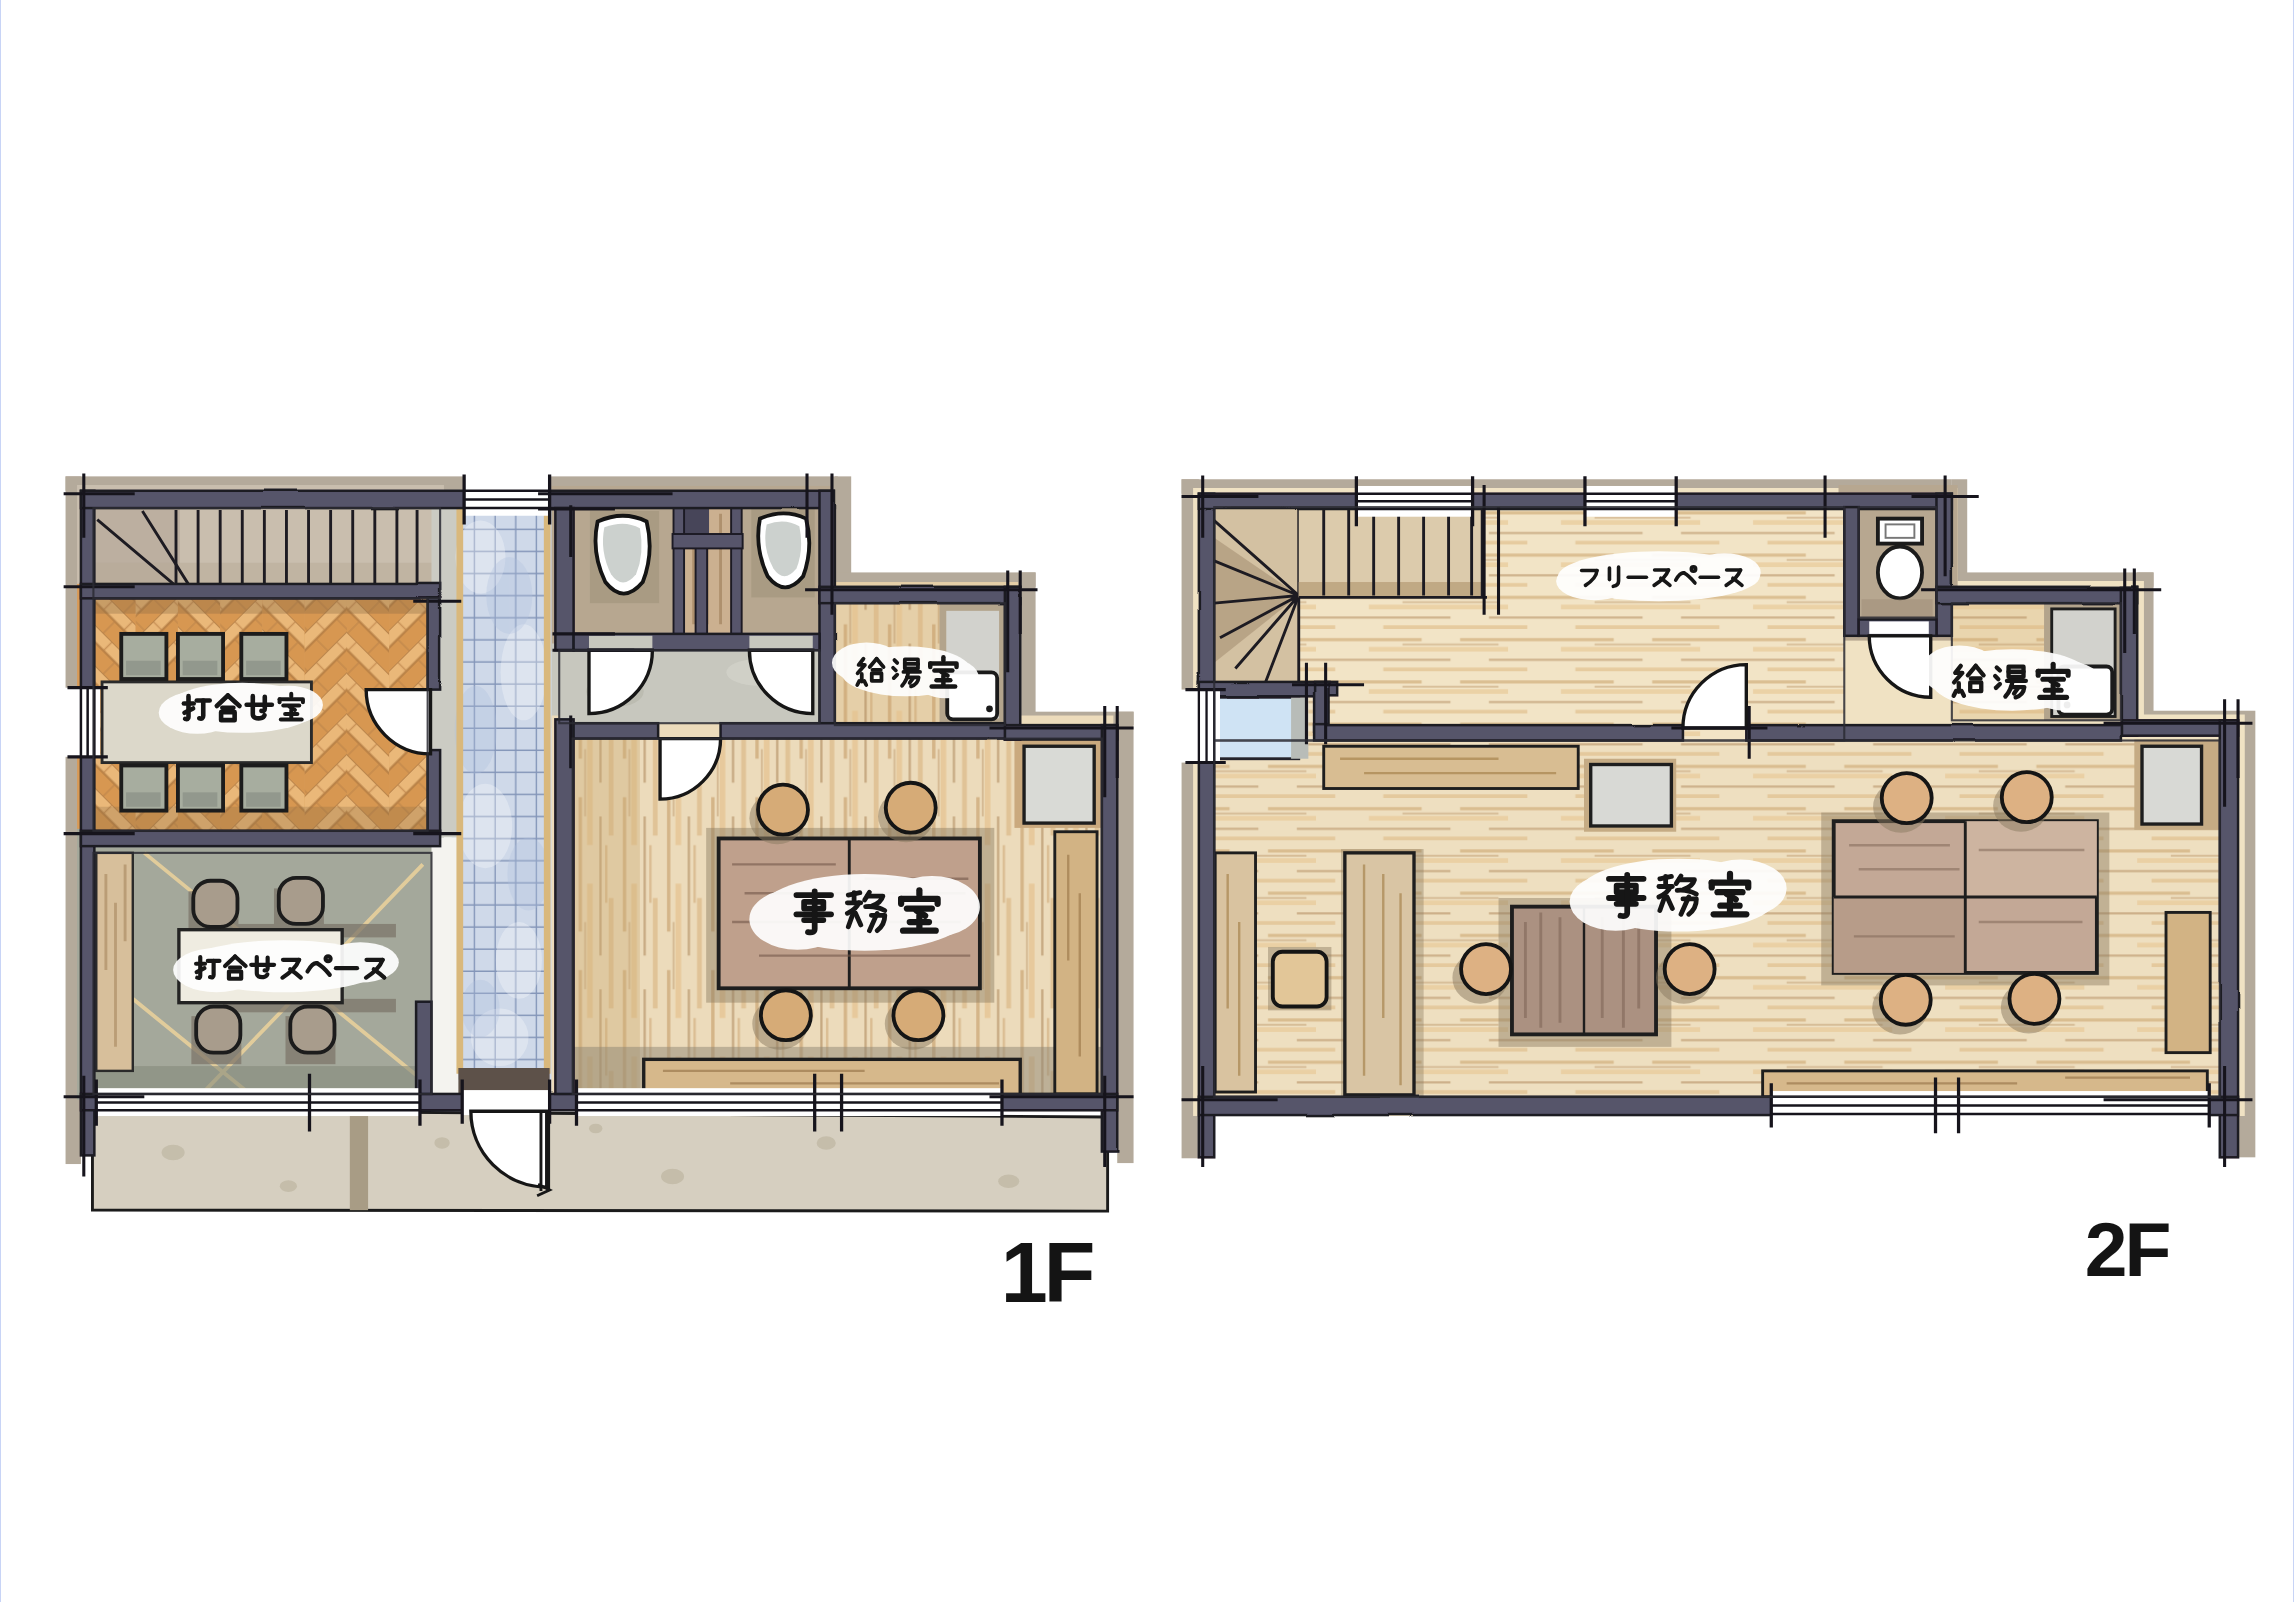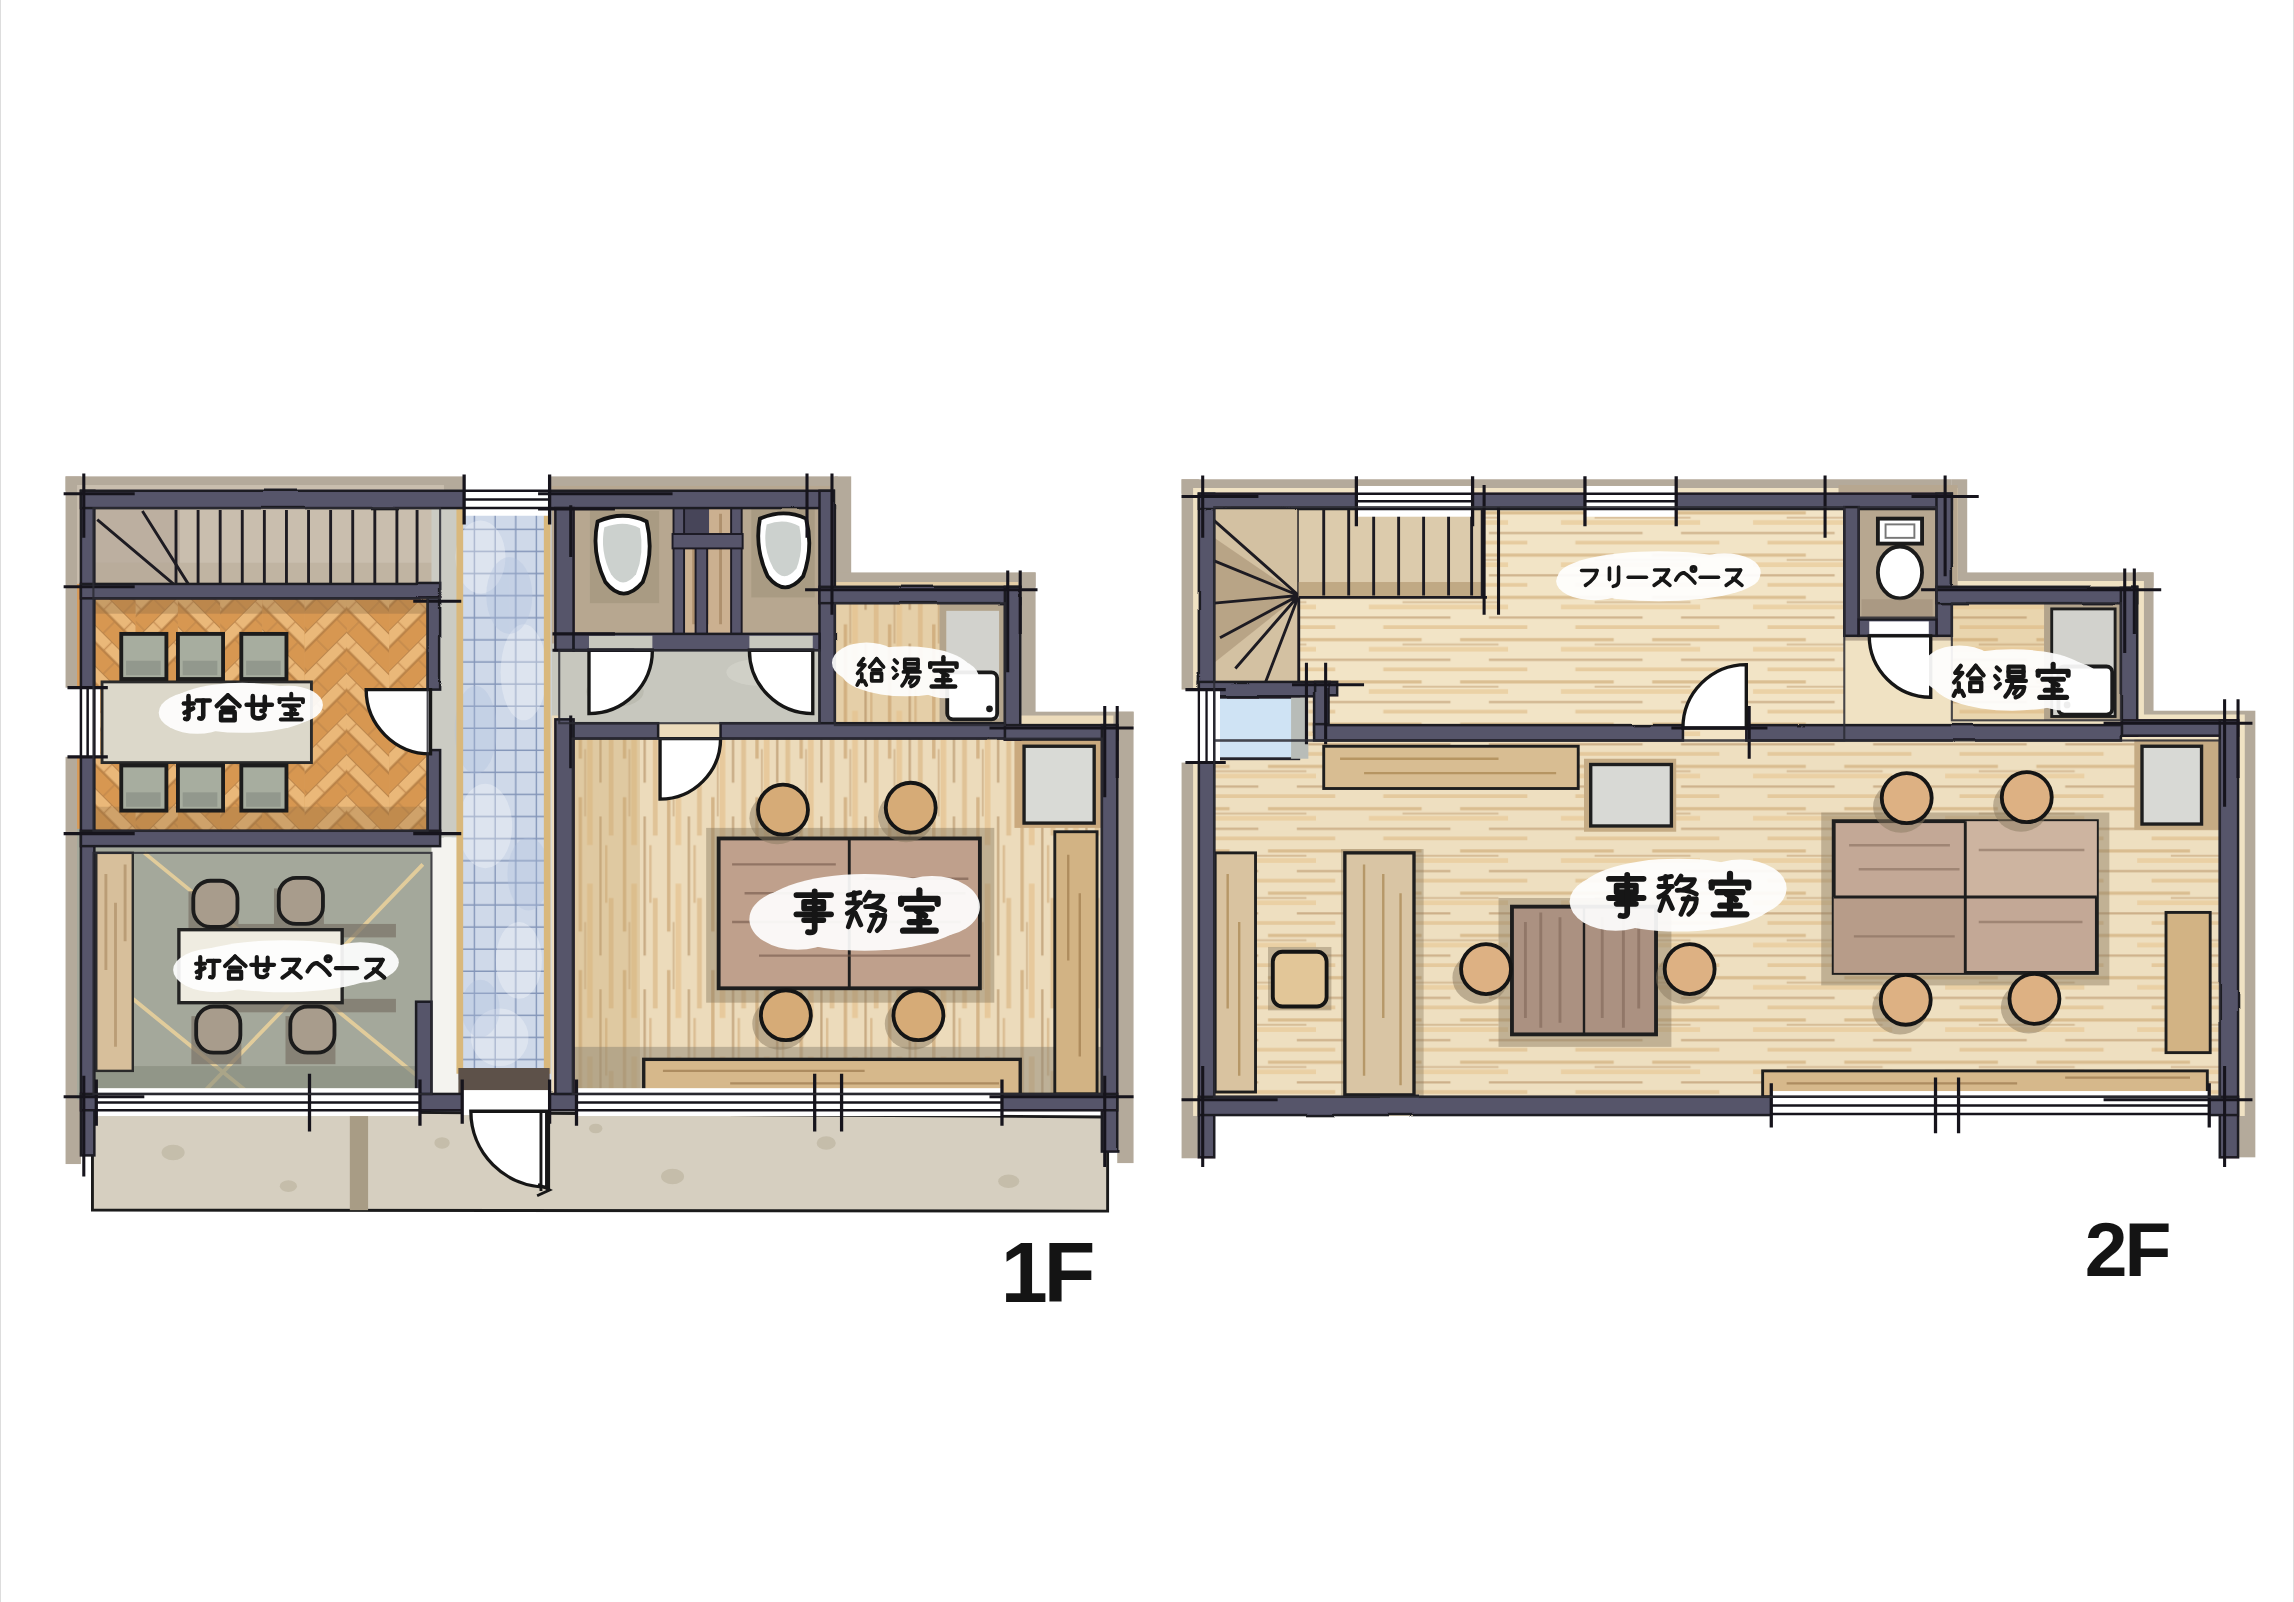--- a/index.html
+++ b/index.html
@@ -1,16 +1,16 @@
 <!DOCTYPE html>
 <html><head>
 <meta charset="utf-8">
 <style>
   html,body{margin:0;padding:0;background:#ffffff;}
-  .wrap{width:2294px;height:1602px;position:relative;background:#737373;font-family:"Liberation Sans", sans-serif;}
+  .wrap{width:2294px;height:1602px;position:relative;background:#1d4ed8;font-family:"Liberation Sans", sans-serif;}
   svg{display:block;}
 </style>
 </head>
 <body>
 <div class="wrap">
 <svg width="2294" height="1602" viewBox="0 0 2388 1668" xmlns="http://www.w3.org/2000/svg">
 <defs>
   <filter id="wob" x="-3%" y="-3%" width="106%" height="106%">
     <feTurbulence type="fractalNoise" baseFrequency="0.012" numOctaves="1" seed="7" result="n"></feTurbulence>
     <feDisplacementMap in="SourceGraphic" in2="n" scale="2.6" xChannelSelector="R" yChannelSelector="G"></feDisplacementMap>

